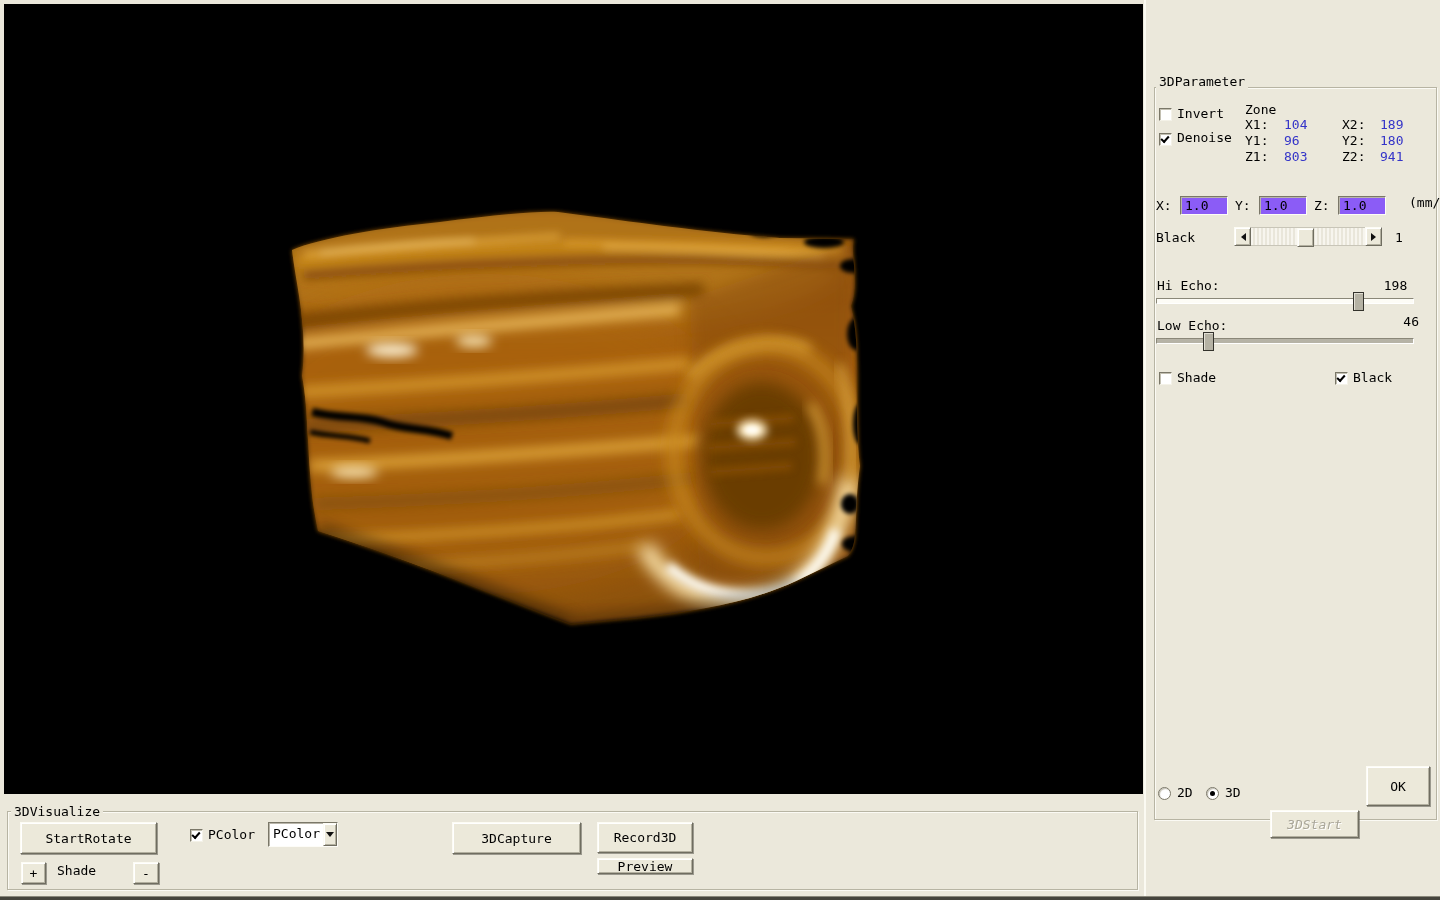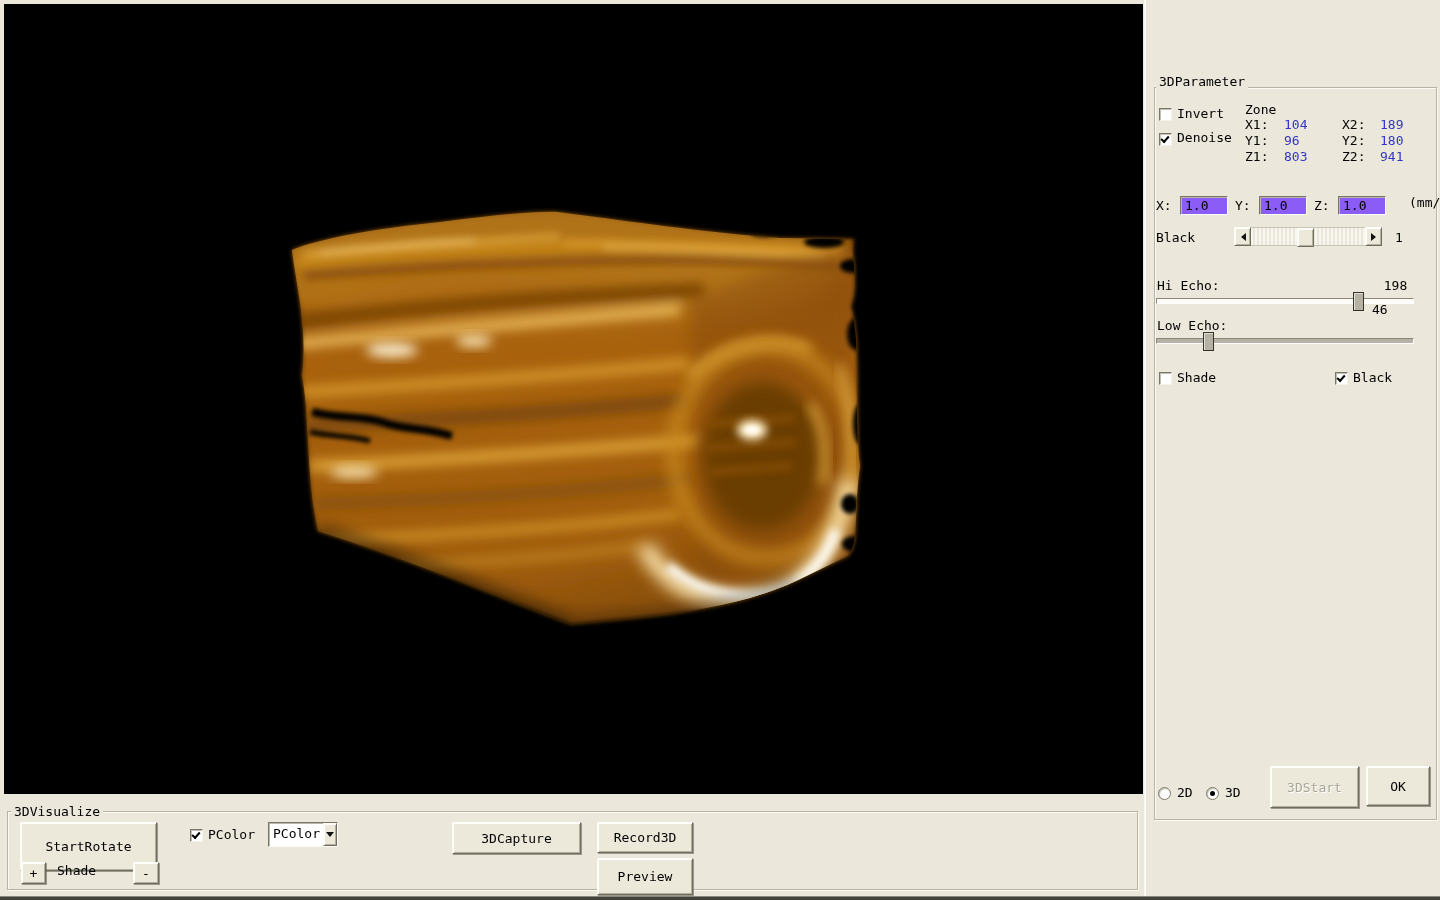--- a/index.html
+++ b/index.html
@@ -205,54 +205,54 @@
       </div>
   </div>
   <div class="label" style="left:249px;top:231px;">1</div>
 
   <div class="label" style="left:11px;top:279px;">Hi Echo:</div>
   <div class="label" style="left:226px;top:279px;width:47px;text-align:center;">198</div>
   <div class="track" style="left:10px;top:298px;width:256px;"></div>
   <div class="thumb" style="left:207px;top:292px;"></div>
 
   <div class="label" style="left:11px;top:319px;">Low Echo:</div>
-  <div class="label" style="left:226px;top:303px;width:47px;text-align:left;">46</div>
+  <div class="label" style="left:226px;top:315px;width:47px;text-align:right;">46</div>
   <div class="track gray" style="left:10px;top:338px;width:256px;"></div>
   <div class="thumb" style="left:57px;top:332px;"></div>
 
   <div class="cb" style="left:13px;top:372px;"></div>
   <div class="label" style="left:31px;top:371px;">Shade</div>
   <div class="cb checked" style="left:189px;top:372px;"></div>
   <div class="label" style="left:207px;top:371px;">Black</div>
 
   <div class="radio" style="left:12px;top:787px;"></div>
   <div class="label" style="left:31px;top:786px;">2D</div>
   <div class="radio selected" style="left:60px;top:787px;"></div>
   <div class="label" style="left:79px;top:786px;">3D</div>
 
-  <div class="btn disabled" style="left:124px;top:766px;width:89px;height:42px;">3DStart</div>
+  <div class="btn disabled" style="left:124px;top:810px;width:89px;height:28px;font-style:italic;">3DStart</div>
   <div class="btn" style="left:220px;top:766px;width:64px;height:40px;">OK</div>
 </div>
 
 <div id="bottom-panel">
   <div class="groupbox" style="left:7px;top:17px;width:1131px;height:79px;"></div>
   <div class="grouplabel" style="left:11px;top:10px;">3DVisualize</div>
 
-  <div class="btn" style="left:20px;top:28px;width:137px;height:49px;">StartRotate</div>
+  <div class="btn" style="left:20px;top:28px;width:137px;height:32px;">StartRotate</div>
   <div class="btn" style="left:21px;top:68px;width:25px;height:22px;">+</div>
   <div class="label" style="left:57px;top:70px;">Shade</div>
   <div class="btn" style="left:133px;top:68px;width:26px;height:22px;">-</div>
 
   <div class="cb checked" style="left:190px;top:35px;"></div>
   <div class="label" style="left:208px;top:34px;">PColor</div>
   <div class="combo" style="left:268px;top:28px;width:70px;height:25px;">
     <div class="combo-text">PColor</div>
     <div class="combo-btn">
         <span class="tri-down"></span>
       </div>
   </div>
 
   <div class="btn" style="left:452px;top:28px;width:129px;height:32px;">3DCapture</div>
   <div class="btn" style="left:597px;top:28px;width:96px;height:31px;">Record3D</div>
-  <div class="btn" style="left:597px;top:64px;width:96px;height:37px;">Preview</div>
+  <div class="btn" style="left:597px;top:64px;width:96px;height:16px;">Preview</div>
 </div>
 
 <div class="edge-bottom"></div>
 
 </body></html>

